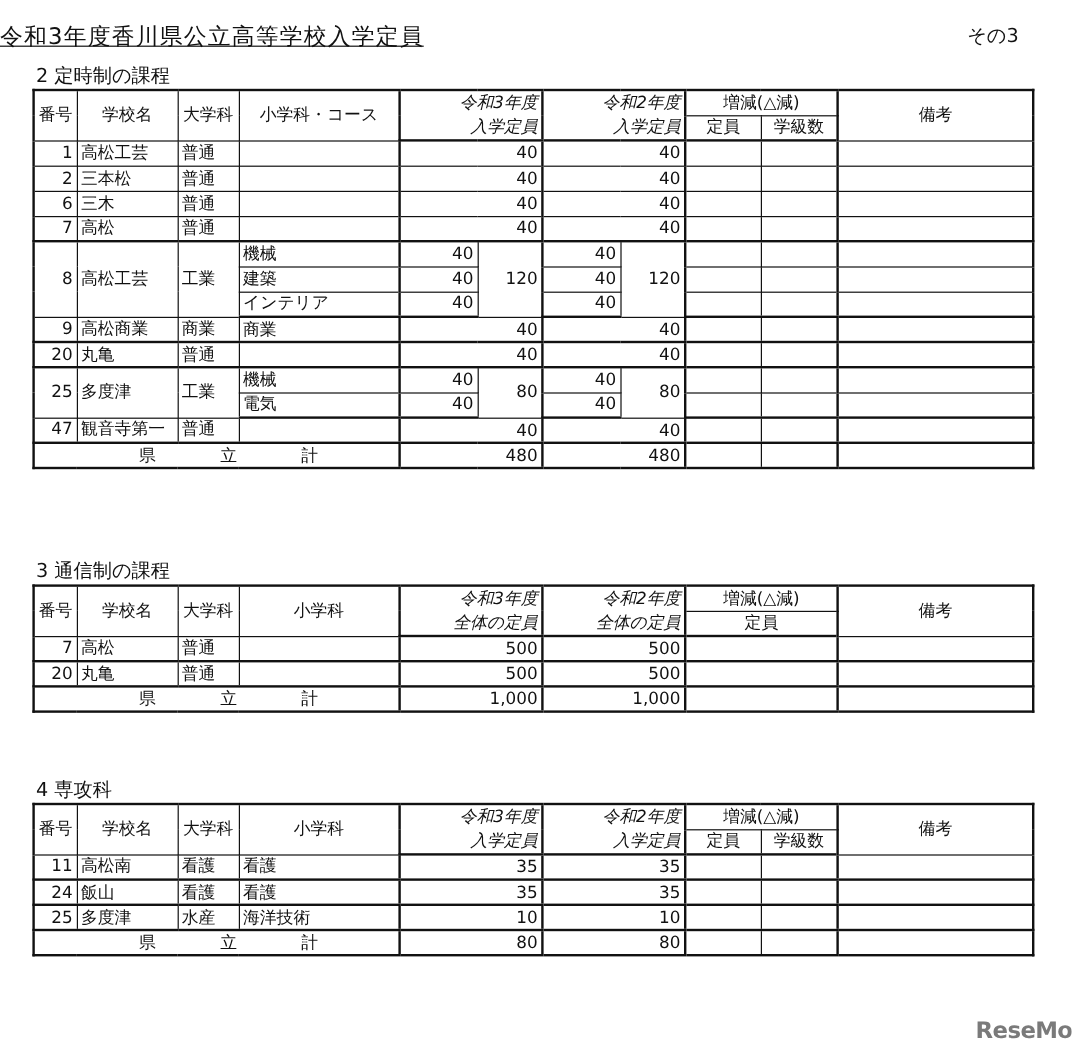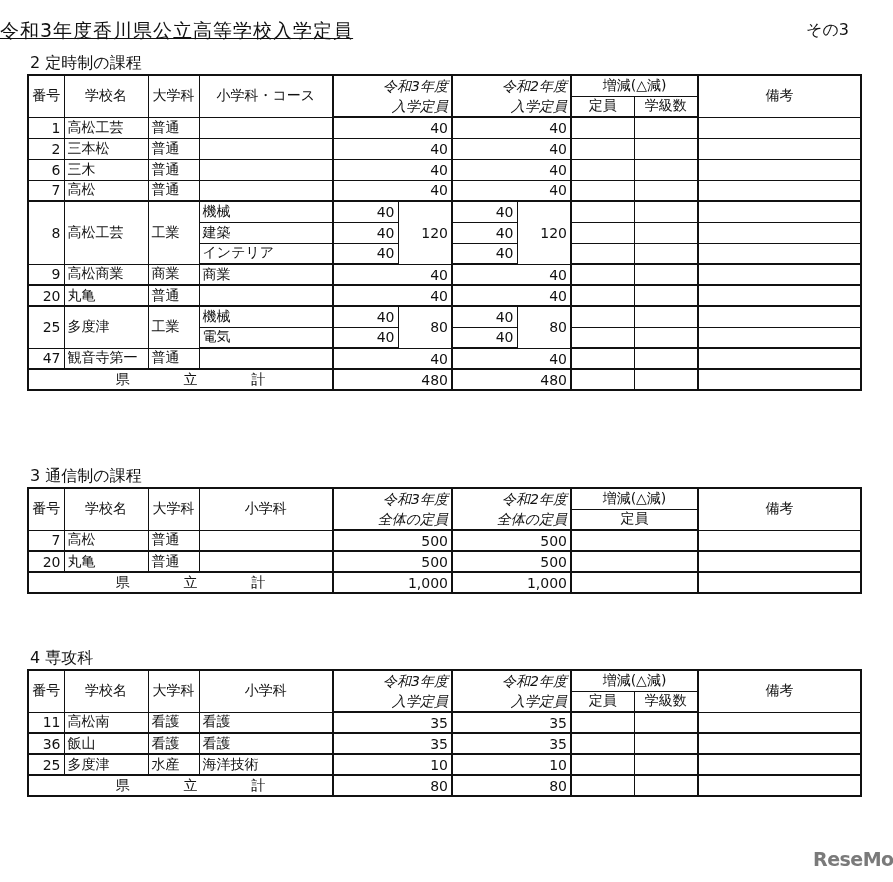--- a/index.html
+++ b/index.html
@@ -302,21 +302,21 @@
     <td>高松南</td>
     <td>看護</td>
     <td>看護</td>
     <td class="b r">35</td>
     <td class="b r">35</td>
     <td class="b"></td>
         <td></td>
         <td class="b br"></td>
   </tr>
   <tr class="hsep">
-    <td class="b r">36</td>
+    <td class="b r">24</td>
     <td>飯山</td>
     <td>看護</td>
     <td>看護</td>
     <td class="b r">35</td>
     <td class="b r">35</td>
     <td class="b"></td>
         <td></td>
         <td class="b br"></td>
   </tr>
   <tr class="hsep">

